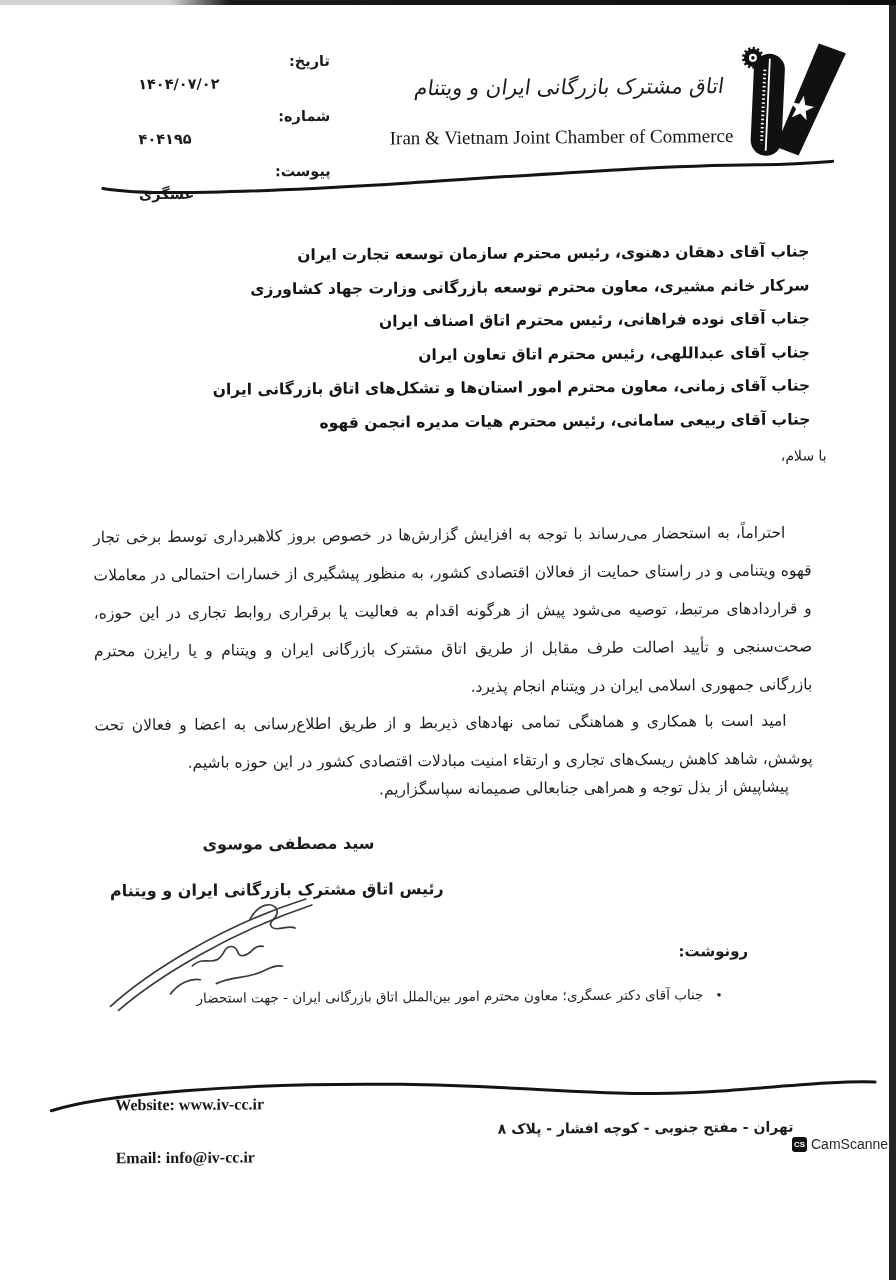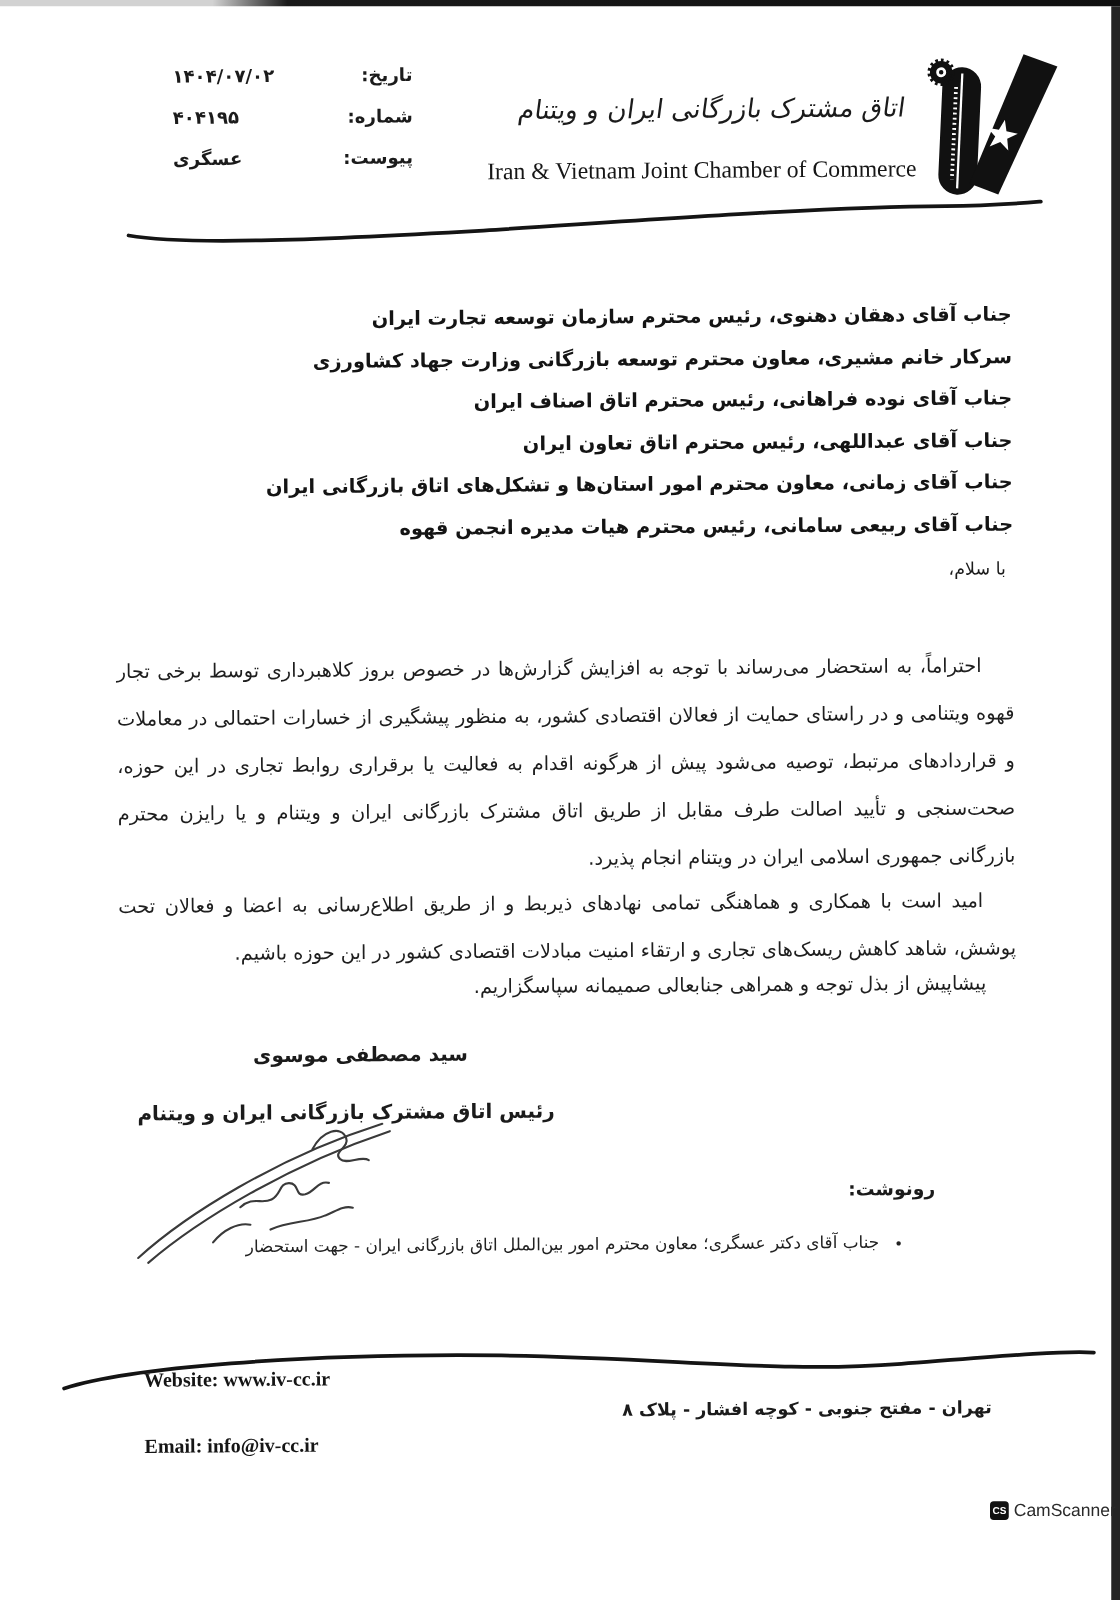--- a/index.html
+++ b/index.html
@@ -15,21 +15,21 @@
     background:linear-gradient(to right,#d2d2d2 0,#d2d2d2 170px,#1a1a1a 230px,#0f0f0f 100%);
   }
   .scan-right-bar{
     position:absolute;top:5px;right:0;width:7px;height:1275px;background:#242424;
   }
   .letter{position:absolute;inset:0;transform:rotate(-0.4deg);}
 
   
   .meta{position:absolute;top:52px;left:142px;width:192px;direction:rtl;font-weight:bold;font-size:14.5px;}
   .meta-row{display:flex;justify-content:space-between;margin-bottom:17px;}
-  .meta-row .val{letter-spacing:.5px;}
+  .meta-row .val{letter-spacing:.5px;margin-top:22px;}
 
   
   .org-fa{
     position:absolute;top:76px;right:168px;width:300px;text-align:center;
     font-size:21px;transform:skewX(-8deg);white-space:nowrap;direction:rtl;
   }
   .org-en{
     position:absolute;top:127px;left:380px;width:370px;text-align:center;
     font-family:"Liberation Serif","DejaVu Serif",serif;font-size:19px;color:#161616;
     white-space:nowrap;
@@ -38,21 +38,21 @@
 
   .header-divider{position:absolute;top:158px;left:100px;}
   .footer-divider{position:absolute;top:1076px;left:38px;}
 
   
   .recipients{
     position:absolute;top:238px;right:84px;left:95px;
     direction:rtl;text-align:right;font-weight:bold;font-size:15.5px;line-height:33.5px;
     color:#141414;
   }
-  .salutation{position:absolute;top:450px;right:90px;direction:rtl;font-size:14px;}
+  .salutation{position:absolute;top:450px;right:68px;direction:rtl;font-size:14px;}
 
   
   .para{
     position:absolute;left:94px;right:84px;direction:rtl;text-align:justify;
     font-size:15.5px;line-height:38px;color:#1e1e1e;
   }
   .p1{top:500px;text-indent:26px;}
   .p2{top:688px;text-indent:26px;}
   .p3{top:754px;text-indent:24px;text-align:right;}
 
@@ -70,21 +70,21 @@
     font-size:13.5px;color:#222;align-items:flex-start;
   }
   .cc-item .bullet{font-size:12px;line-height:18px;}
 
   
   .site-line{position:absolute;left:112px;font-family:"Liberation Serif","DejaVu Serif",serif;font-weight:bold;font-size:16px;color:#151515;}
   .site-line.web{top:1094px;}
   .site-line.mail{top:1132px;margin-top:15px;}
   .address{position:absolute;top:1121px;right:106px;direction:rtl;font-weight:bold;font-size:14px;white-space:nowrap;}
 
-  .camscanner{position:absolute;top:1200px;left:792px;display:flex;align-items:center;gap:4px;}
+  .camscanner{position:absolute;top:1136px;left:792px;display:flex;align-items:center;gap:4px;}
   .cs-icon{
     width:15px;height:15px;background:#111;border-radius:3px;color:#fff;
     font-size:8px;font-weight:bold;display:flex;align-items:center;justify-content:center;
     font-family:"Liberation Sans",sans-serif;
   }
   .cs-label{font-size:14px;color:#2a2a2a;font-family:"Liberation Sans",sans-serif;}
 </style>
 </head>
 <body>
 

